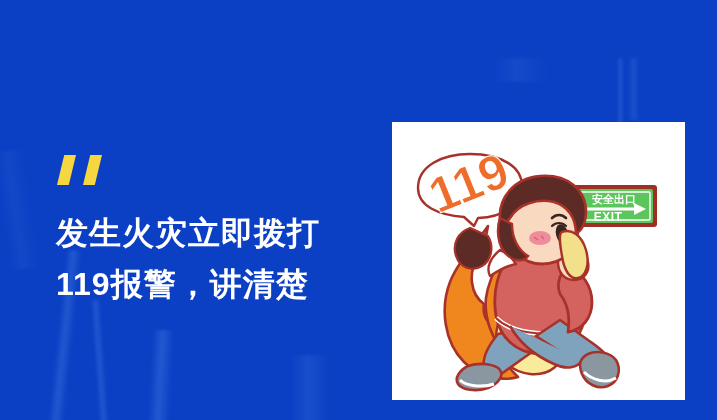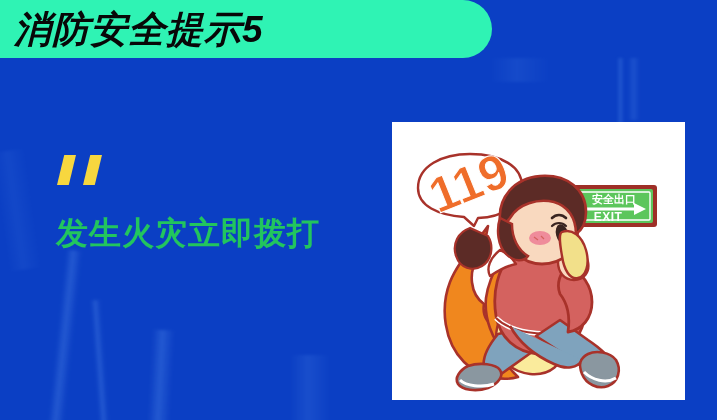--- a/index.html
+++ b/index.html
@@ -80,21 +80,21 @@
   .qm-b { left: 26px; }
 
   
   .headline {
     position: absolute;
     left: 56px;
     top: 208px;
     width: 300px;
   }
   .headline-line {
-    color: #22c55e;
+    color: #ffffff;
     font-size: 32px;
     font-weight: bold;
     line-height: 51px;
     letter-spacing: 1px;
     white-space: nowrap;
   }
 
   
   .illus-card {
     position: absolute;
@@ -116,31 +116,29 @@
     <div class="wisp w1"></div>
     <div class="wisp w2"></div>
     <div class="wisp w3"></div>
     <div class="wisp w4"></div>
     <div class="wisp w5"></div>
     <div class="wisp w6"></div>
     <div class="wisp w7"></div>
     <div class="wisp w8"></div>
   </div>
 
-  <div class="banner">
-    <div class="banner-title">消防安全提示5</div>
-  </div>
 
   <div class="quote-mark">
     <div class="qm-glyph qm-a"></div>
     <div class="qm-glyph qm-b"></div>
   </div>
 
   <div class="headline">
     <div class="headline-line">发生火灾立即拨打</div>
+    <div class="headline-line">119报警，讲清楚</div>
   </div>
 
   <div class="illus-card">
     <svg class="illus-svg" viewBox="0 0 293 278">
 
       <g>
         <rect x="150" y="63" width="115" height="42" rx="3" fill="#9e2f27"></rect>
         <rect x="154" y="67" width="107" height="34" rx="2" fill="#5cc65c"></rect>
         <rect x="157" y="70" width="101" height="28" rx="1" fill="none" stroke="#ffffff" stroke-width="1.4"></rect>
 

